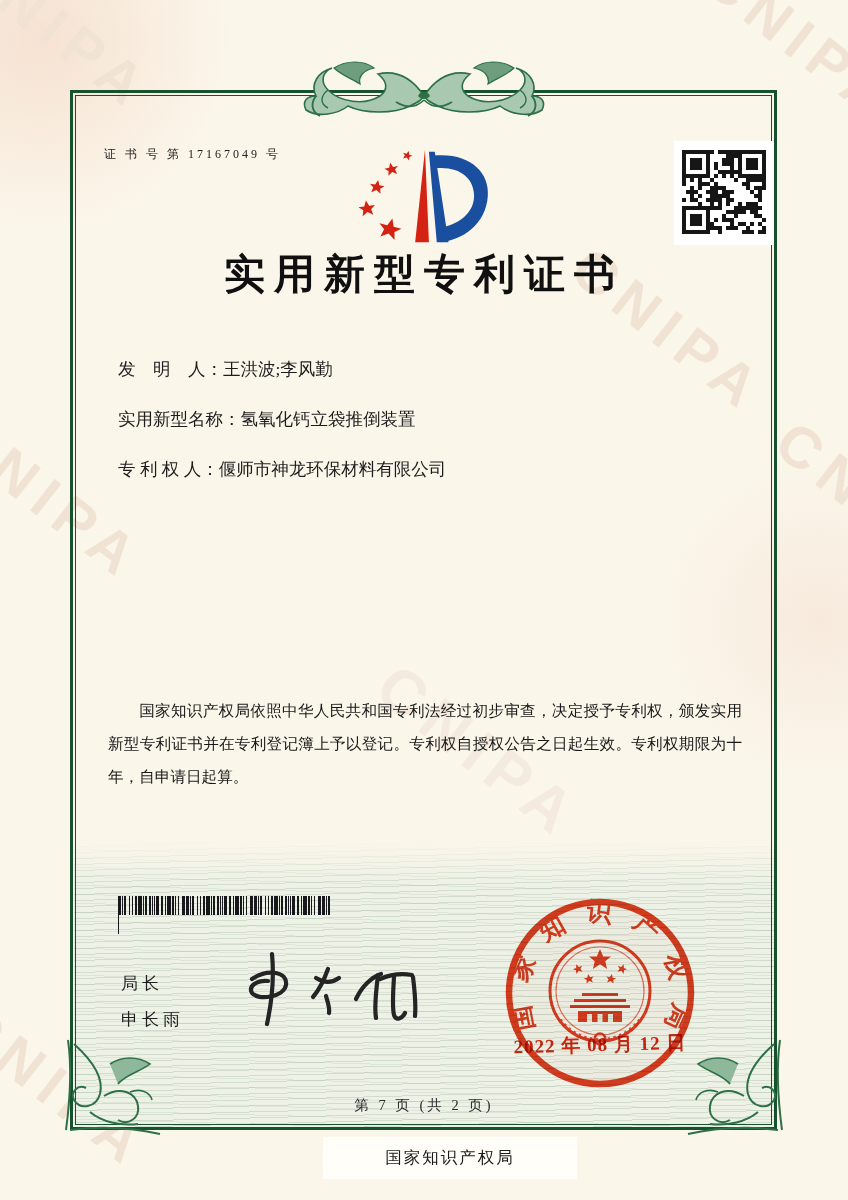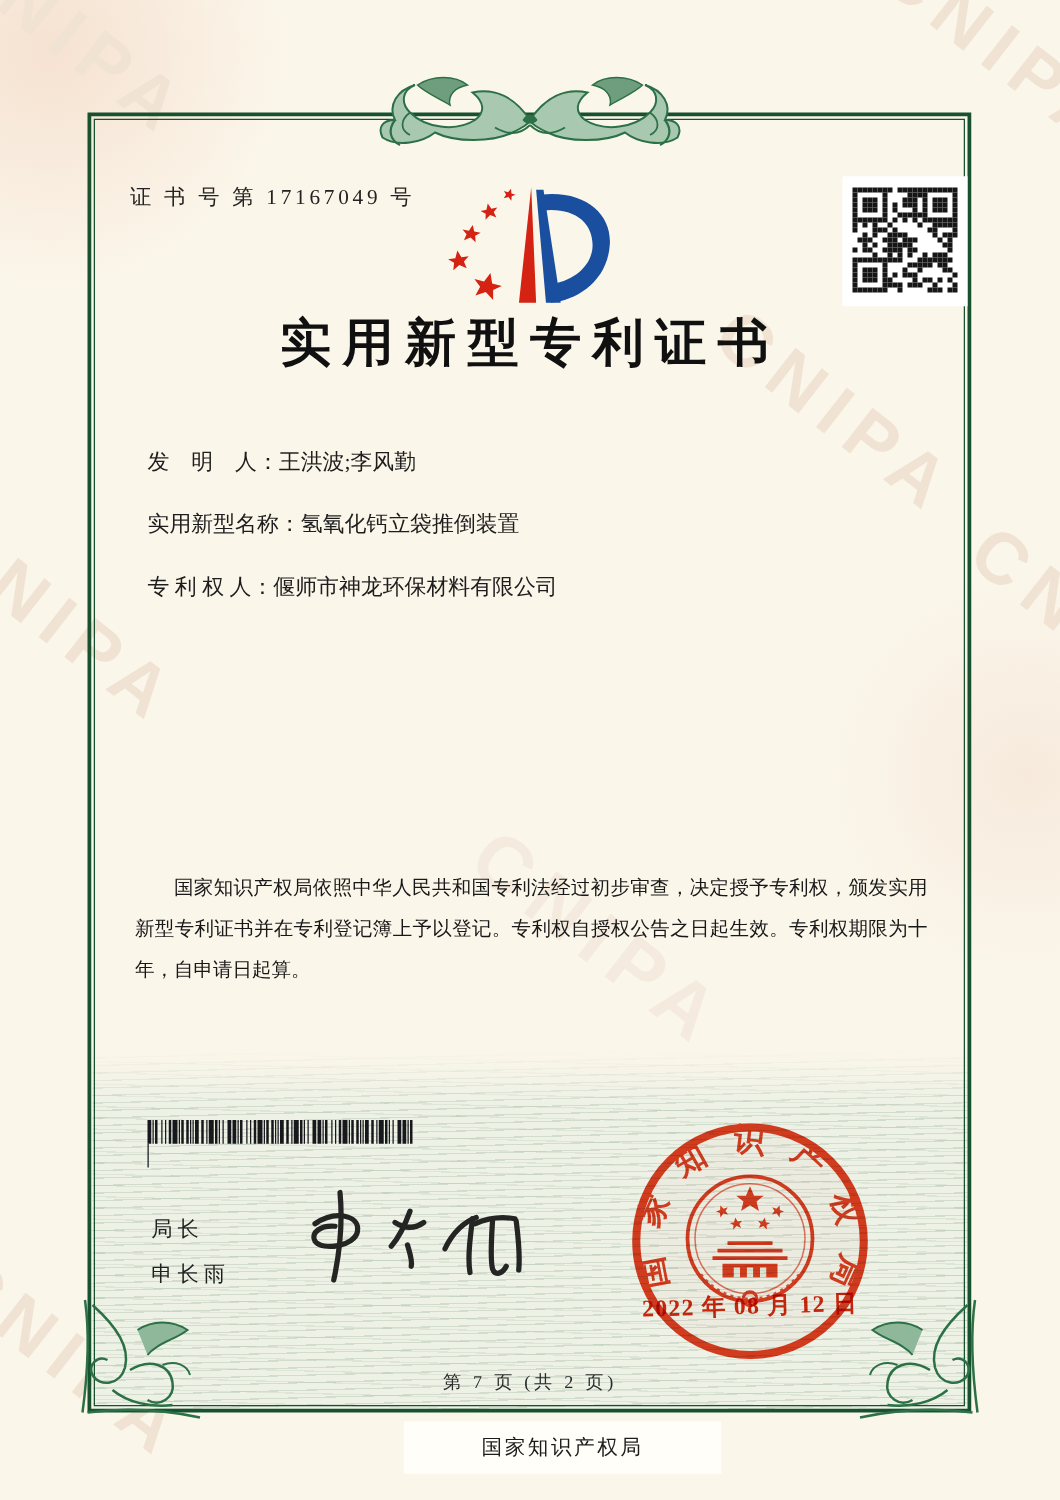--- a/index.html
+++ b/index.html
@@ -19,21 +19,21 @@
         repeating-linear-gradient(178.5deg, rgba(140,168,142,.28) 0 1px, rgba(140,168,142,0) 1px 6px),
         repeating-linear-gradient(181.5deg, rgba(140,168,142,.16) 0 1px, rgba(140,168,142,0) 1px 9px),
         #edf1e6;}
   .greenzone::before{content:"";position:absolute;left:0;top:0;width:100%;height:46px;
       background:linear-gradient(#fbf6ea, rgba(251,246,234,0));}
   
   .frame{position:absolute;left:70px;top:90px;width:707px;height:1040px;
       border:3px solid #17512d;box-sizing:border-box;}
   .frame .inner{position:absolute;left:2px;top:2px;right:2px;bottom:2px;border:1px solid #17512d;}
   .orn{position:absolute;}
-  .certno{position:absolute;left:104px;top:146px;font-size:17px;letter-spacing:3px;color:#222;}
+  .certno{position:absolute;left:104px;top:146px;font-size:12px;letter-spacing:3px;color:#222;}
   .logo{position:absolute;left:349px;top:142px;}
   .qrbox{position:absolute;left:674px;top:141px;width:100px;height:104px;background:#fff;}
   .qr{position:absolute;left:8px;top:9px;width:84px;height:84px;}
   .qr i{position:absolute;background:#161616;width:4px;height:4px;}
   .title{position:absolute;left:0;top:247px;width:848px;text-align:center;
       font-size:41px;font-weight:700;letter-spacing:9px;color:#101010;}
   .fields{position:absolute;left:118px;top:344px;width:560px;}
   .frow{height:50px;line-height:50px;font-size:17.5px;white-space:nowrap;}
   .flabel{color:#1d1d1d;}
   .fvalue{color:#1d1d1d;}

